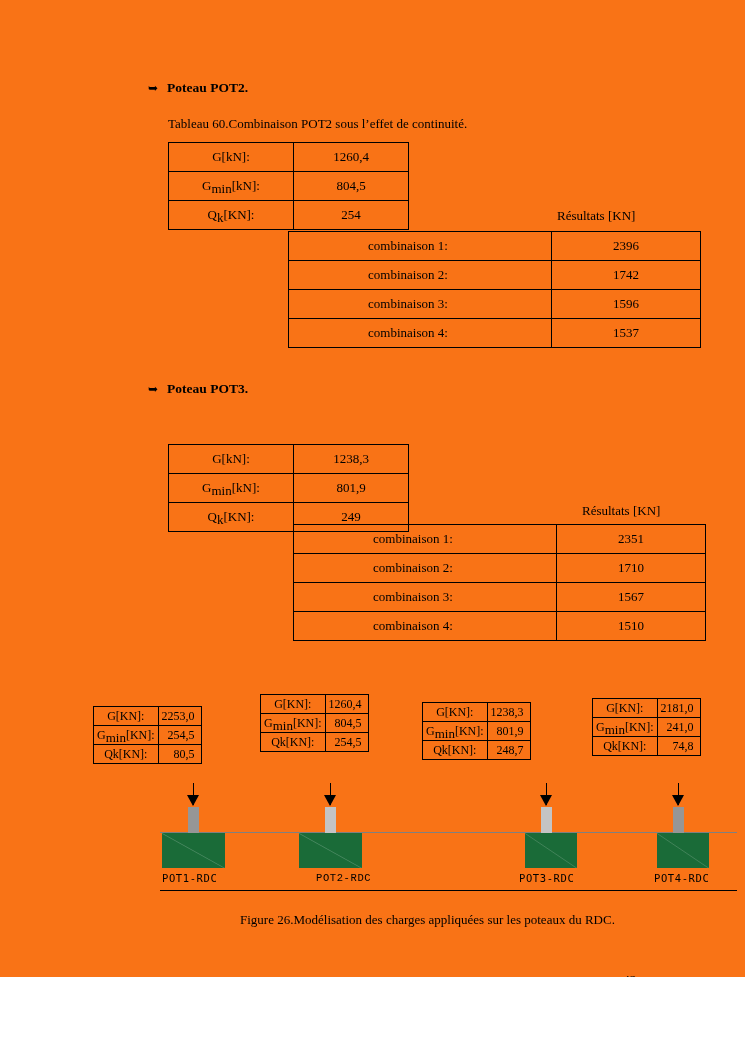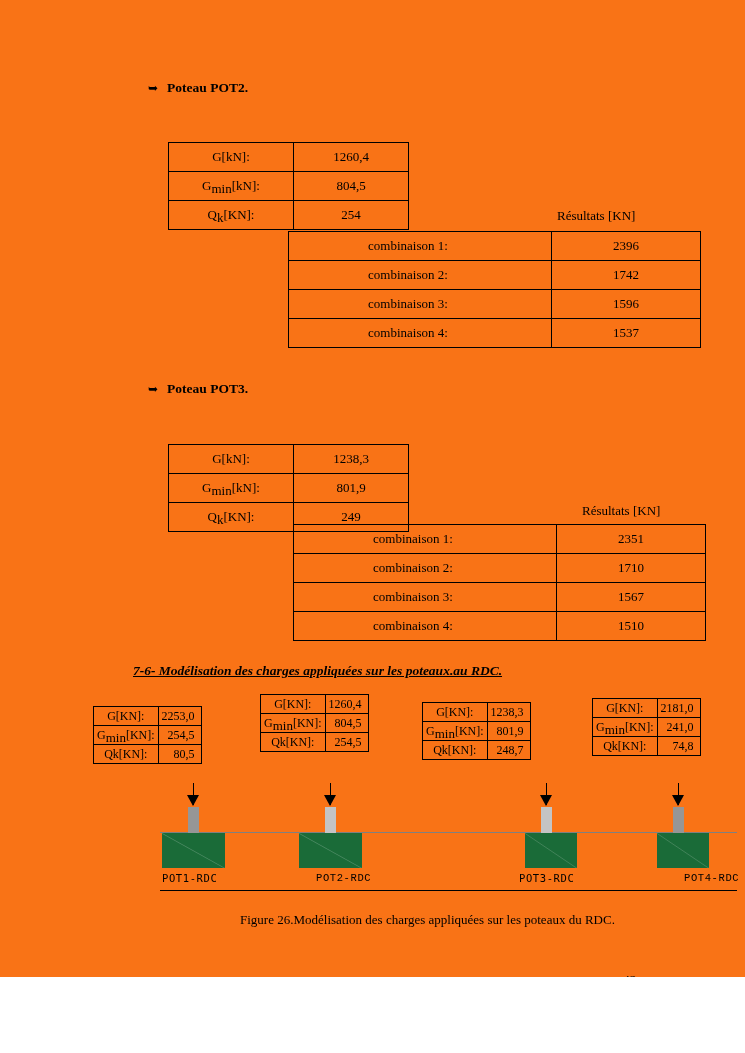--- a/index.html
+++ b/index.html
@@ -163,20 +163,21 @@
 </style>
 </head>
 <body>
 
 <div class="page">
 
   <div class="bullet-head" style="left:148px; top:80px;">
     <span class="arrow">➥</span><span>Poteau POT2.</span>
   </div>
 
+  <div class="caption" style="left:168px; top:116px;">Tableau 60.Combinaison POT2 sous l’effet de continuité.</div>
 
   <table class="tbl params" style="left:168px; top:142px;">
     <tbody>
         <tr>
       <td class="k">G[kN]:</td>
       <td class="v">1260,4</td>
     </tr>
     <tr>
       <td class="k">G<sub>min</sub>[kN]:</td>
       <td class="v">804,5</td>
@@ -249,21 +250,20 @@
       <td class="lbl">combinaison 3:</td>
       <td class="val">1567</td>
     </tr>
     <tr>
       <td class="lbl">combinaison 4:</td>
       <td class="val">1510</td>
     </tr>
   </tbody>
     </table>
 
-  <div class="section-title" style="left:133px; top:663px;">7-6- Modélisation des charges appliquées sur les poteaux.au RDC.</div>
 
   <div class="figure">
 
     <table class="mini-tbl" style="left:93px; top:16px;">
       <tbody>
           <tr>
         <td class="k">G[KN]:</td>
         <td class="v">2253,0</td>
       </tr>
       <tr>
@@ -361,21 +361,21 @@
     <div class="col-label" style="left:519px; top:182px;">POT3-RDC</div>
 
     <div class="arrow-shaft" style="left:678px; top:93px; height:22px;"></div>
     <div class="arrow-head" style="left:672px; top:105px;"></div>
     <div class="load-bar" style="left:673px; top:117px; width:11px; height:26px; background:#969696;"></div>
     <div class="col-block" style="left:657px; top:143px; width:52px; height:35px;">
       <svg class="diag" viewBox="0 0 100 100" preserveAspectRatio="none">
         <line x1="0" y1="0" x2="100" y2="100" stroke="#4f8c66" stroke-width="1.2"></line>
       </svg>
     </div>
-    <div class="col-label" style="left:684px; top:182px;font-family:Liberation Mono, monospace;">POT4-RDC</div>
+    <div class="col-label" style="left:654px; top:182px;">POT4-RDC</div>
 
     <div class="bottom-rule" style="left:160px; top:200px; width:577px;"></div>
   </div>
 
   <div class="fig-caption" style="left:240px; top:912px;">Figure 26.Modélisation des charges appliquées sur les poteaux du RDC.</div>
 
   <div class="page-number" style="left:623px; top:972px;">42</div>
 
 </div>
 

